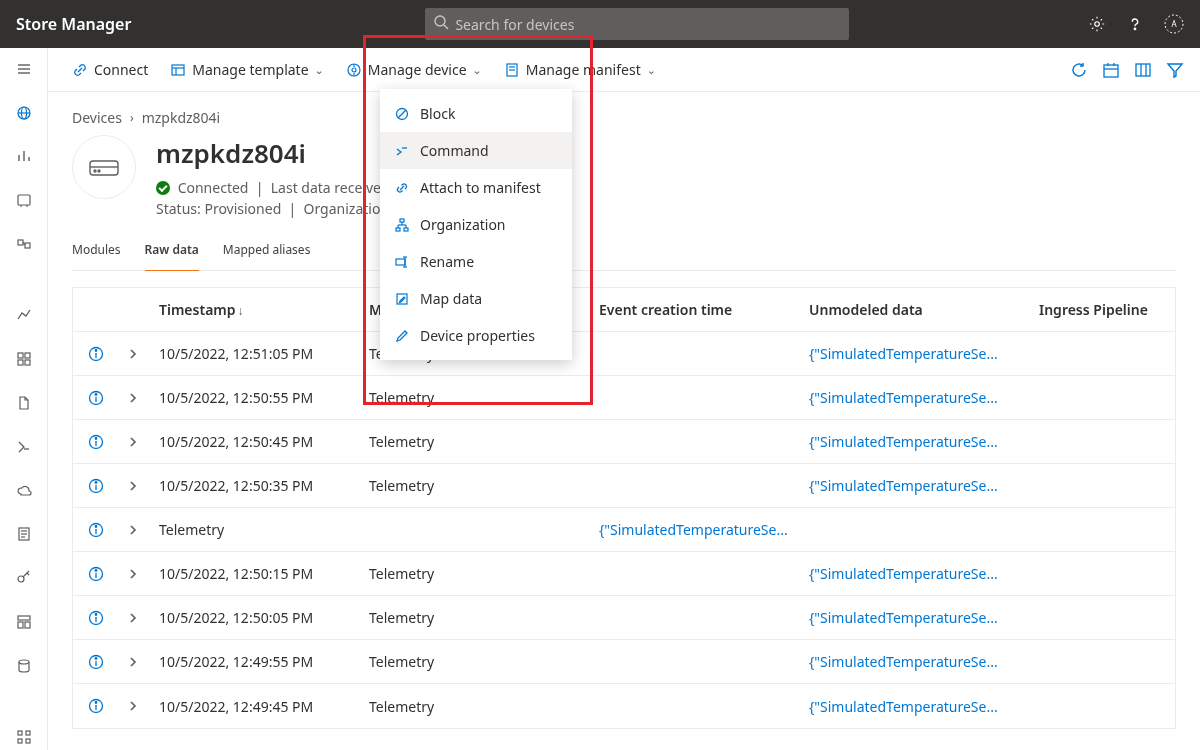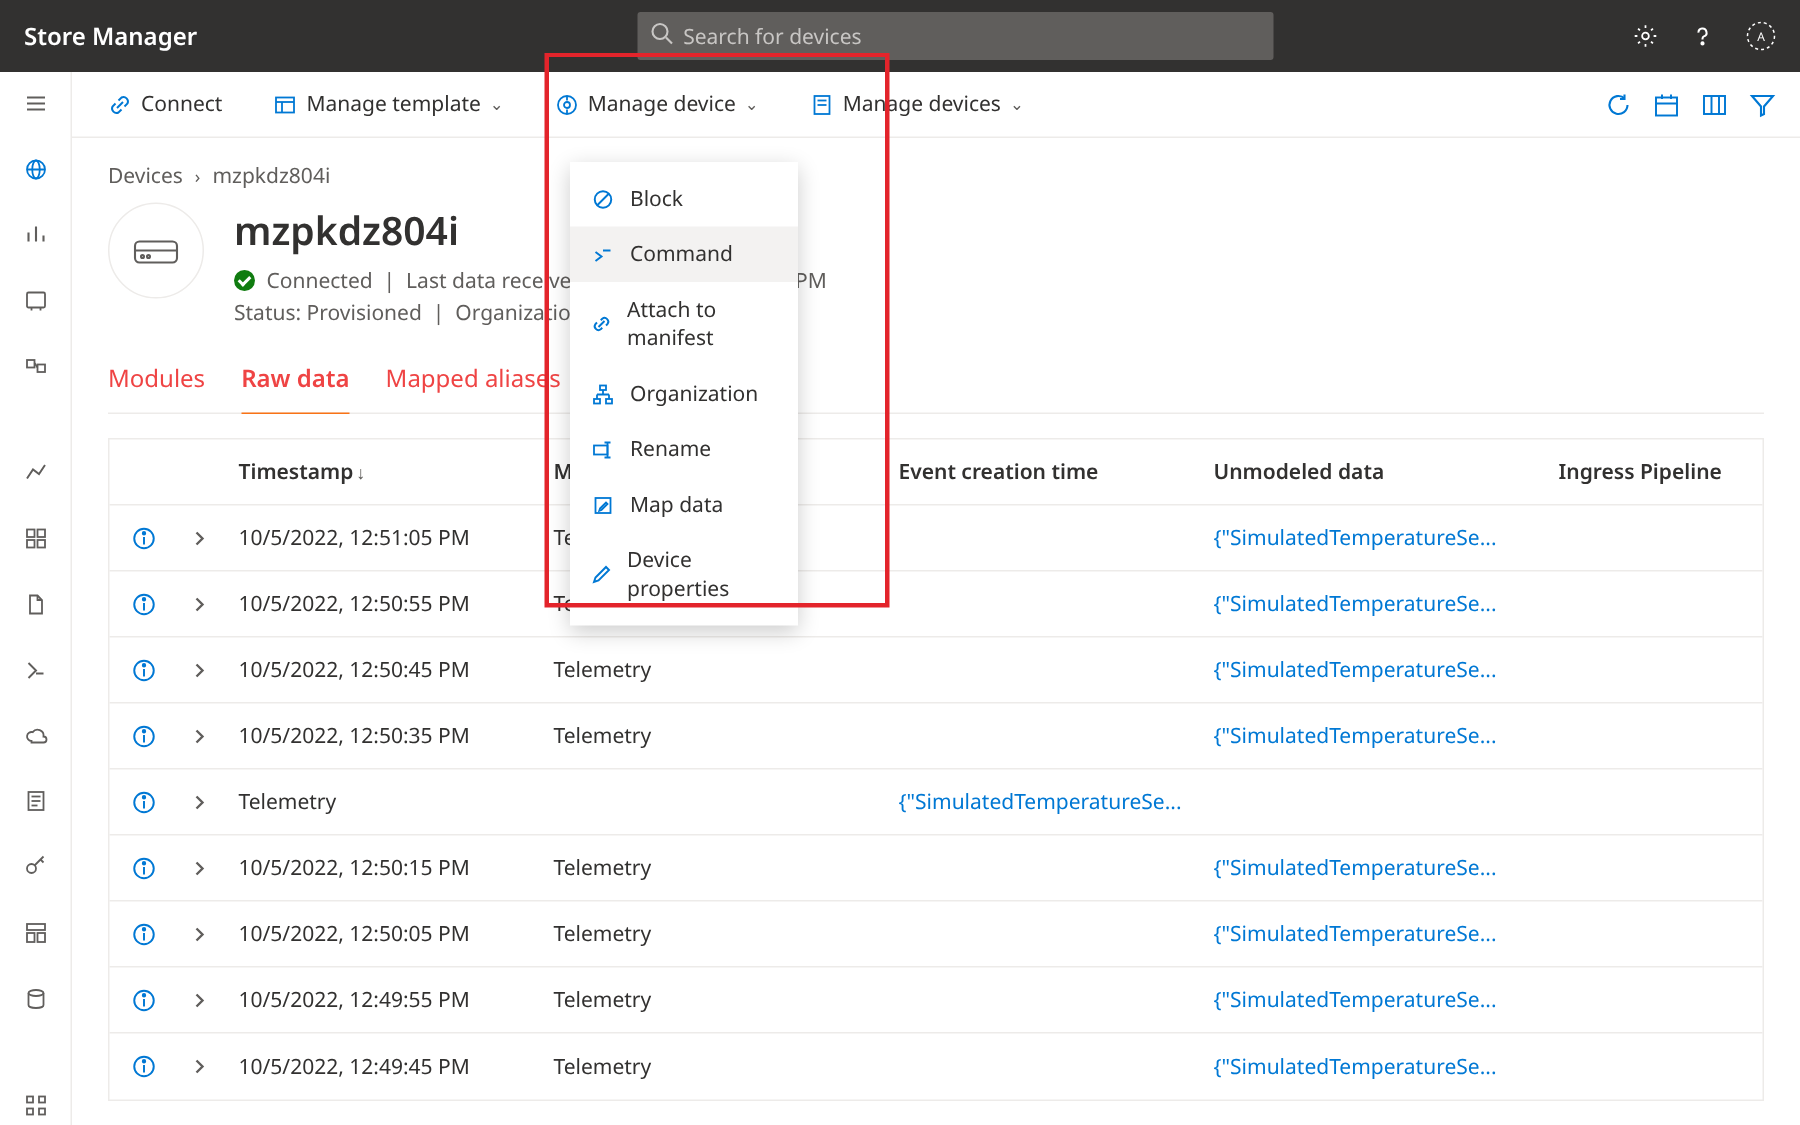--- a/index.html
+++ b/index.html
@@ -22,57 +22,57 @@
 
 
 .rail { width: 48px; background: #fff; border-right: 1px solid #edebe9; display: flex; flex-direction: column; align-items: center; padding-top: 8px; gap: 18px; }
 .rail .railbtn { width: 32px; height: 32px; display: flex; align-items: center; justify-content: center; color: #605e5c; cursor: pointer; }
 .rail .railbtn.active { color: #0078d4; }
 .rail .railsep { height: 12px; }
 
 
 .main { flex: 1; display: flex; flex-direction: column; min-width: 0; position: relative; }
 
-.cmdbar { height: 44px; border-bottom: 1px solid #edebe9; display: flex; align-items: center; padding: 0 16px; gap: 18px; position: relative; }
+.cmdbar { height: 44px; border-bottom: 1px solid #edebe9; display: flex; align-items: center; padding: 0 16px; gap: 6px; position: relative; }
 .cmdbar .cmdbtn { display: flex; align-items: center; gap: 6px; padding: 6px 8px; color: #323130; cursor: pointer; font-size: 14px; }
 .cmdbar .cmdbtn .ico { color: #0078d4; }
 .cmdbar .chev { color: #605e5c; font-size: 11px; }
 .cmdbar .right-cmds { margin-left: auto; display: flex; gap: 14px; color: #0078d4; }
 .cmdbar .right-cmds .iconbtn { cursor: pointer; }
 
 .content { flex: 1; overflow: auto; padding: 16px 24px; }
 
 .breadcrumb { color: #605e5c; font-size: 14px; display: flex; gap: 8px; align-items: center; margin-bottom: 8px; }
 .breadcrumb a { color: #605e5c; text-decoration: none; }
 .breadcrumb .sep { font-size: 12px; }
 
 .device-head { display: flex; gap: 20px; align-items: flex-start; margin-bottom: 12px; }
 .device-avatar { width: 64px; height: 64px; border: 1px solid #edebe9; border-radius: 50%; display: flex; align-items: center; justify-content: center; color: #605e5c; }
 .device-title { font-size: 26px; font-weight: 600; margin-bottom: 6px; }
 .device-meta { color: #605e5c; font-size: 14px; line-height: 1.5; }
 .ok-dot { width: 14px; height: 14px; border-radius: 50%; background: #107c10; display: inline-block; vertical-align: -2px; margin-right: 4px; position: relative; }
 .ok-dot::after { content: ""; position: absolute; left: 3px; top: 4px; width: 6px; height: 3px; border-left: 2px solid #fff; border-bottom: 2px solid #fff; transform: rotate(-45deg); }
 
 .tabs { display: flex; gap: 24px; border-bottom: 1px solid #edebe9; margin-top: 8px; }
-.tab { padding: 10px 0 12px 0; cursor: pointer; color: #ef4444; font-size: 16px; }
+.tab { padding: 10px 0 12px 0; cursor: pointer; color: #404040; font-size: 12px; }
 .tab.active { font-weight: 600; border-bottom: 1px solid #f97316; margin-bottom: -1px; }
 
 .table { margin-top: 16px; border: 1px solid #edebe9; }
 .thead, .trow { display: grid; grid-template-columns: 46px 32px 210px 230px 210px 230px 180px; align-items: center; }
 .thead { height: 44px; font-weight: 600; color: #323130; border-bottom: 1px solid #edebe9; }
 .thead > div, .trow > div { padding: 0 8px; white-space: nowrap; overflow: hidden; text-overflow: ellipsis; }
 .trow { height: 44px; border-bottom: 1px solid #edebe9; }
 .trow:last-child { border-bottom: none; }
 .cell-info { color: #0078d4; display:flex; align-items:center; justify-content:center; }
 .cell-expand { color: #605e5c; cursor: pointer; display:flex; align-items:center; }
 .cell-link { color: #0078d4; cursor: pointer; }
 .sort-arrow { font-size: 12px; color: #605e5c; margin-left: 2px; }
 
 
-.dropdown { position: absolute; top: 60px; left: 332px; width: 152px; background: #fff; box-shadow: 0 4px 14px rgba(0,0,0,.2); z-index: 10; padding: 6px 0; }
+.dropdown { position: absolute; top: 41px; left: 332px; width: 192px; background: #fff; box-shadow: 0 4px 14px rgba(0,0,0,.2); z-index: 10; padding: 6px 0; }
 .dropdown .ditem { display: flex; align-items: center; gap: 10px; padding: 9px 14px; cursor: pointer; color: #323130; }
 .dropdown .ditem:hover, .dropdown .ditem.sel { background: #f3f2f1; }
 .dropdown .ditem .dico { width: 16px; color: #0078d4; display:flex; justify-content:center; }
 
 
 .highlight-box { position: absolute; top: -13px; left: 315px; width: 230px; height: 370px; border: 3px solid #e3242b; pointer-events: none; z-index: 11; }
 
 svg { display: block; }
 </style>
 </head>
@@ -255,21 +255,21 @@
         <span class="chev">⌄</span>
       </div>
       <div class="cmdbtn">
         <span class="ico">
             <svg width="16" height="16" viewBox="0 0 16 16" fill="none" stroke="currentColor" stroke-width="1.2">
               <rect x="3" y="2" width="10" height="12"></rect>
               <line x1="5" y1="5" x2="11" y2="5"></line>
               <line x1="5" y1="8" x2="11" y2="8"></line>
             </svg>
           </span>
-        <span>Manage devices</span>
+        <span>Manage manifest</span>
         <span class="chev">⌄</span>
       </div>
       <div class="right-cmds">
         <span class="iconbtn">
             <svg width="18" height="18" viewBox="0 0 18 18" fill="none" stroke="currentColor" stroke-width="1.4">
               <path d="M15 9a6 6 0 1 1-2-4.5"></path>
               <polyline points="13,2 13,5 10,5"></polyline>
             </svg>
           </span>
         <span class="iconbtn">

